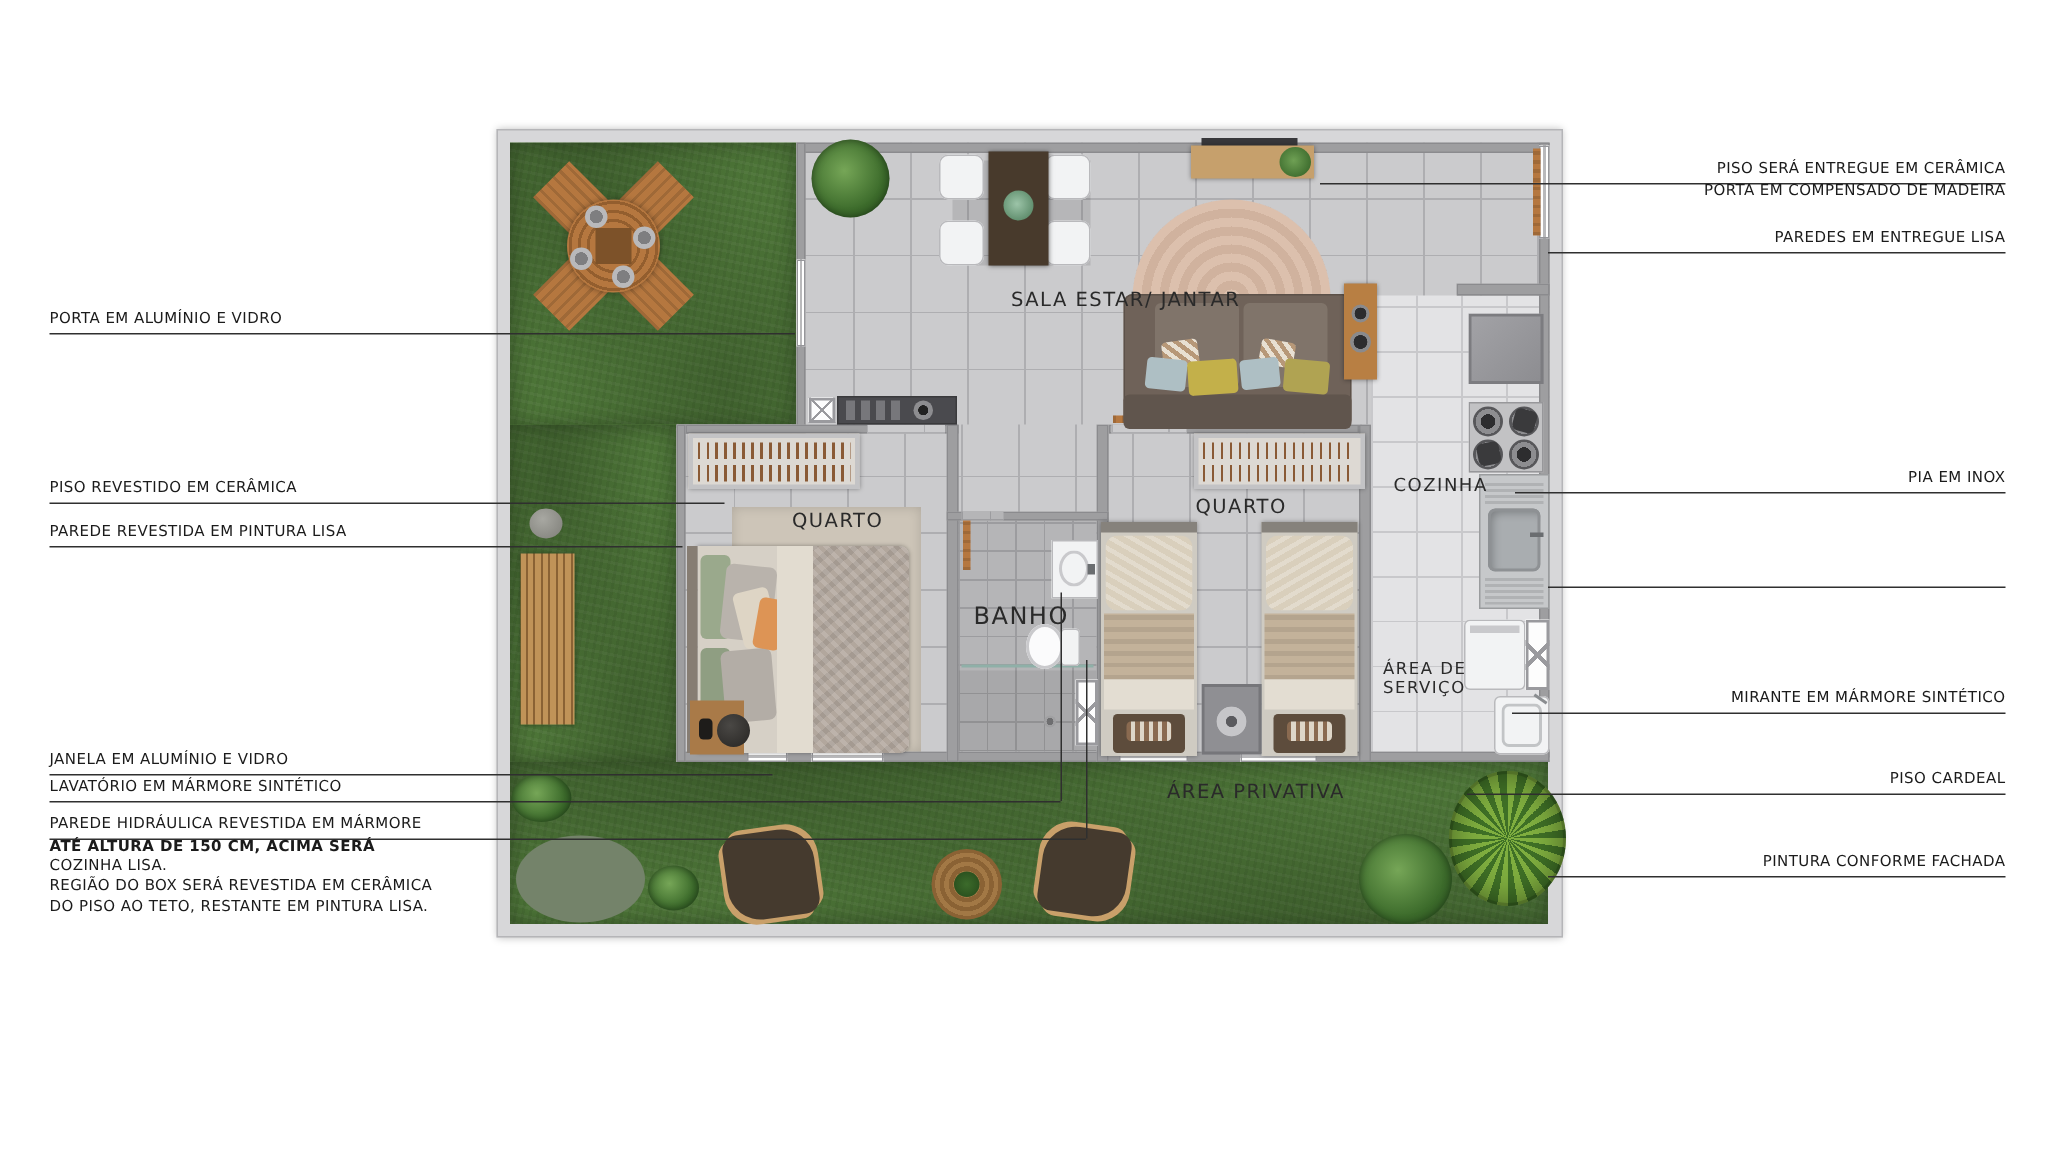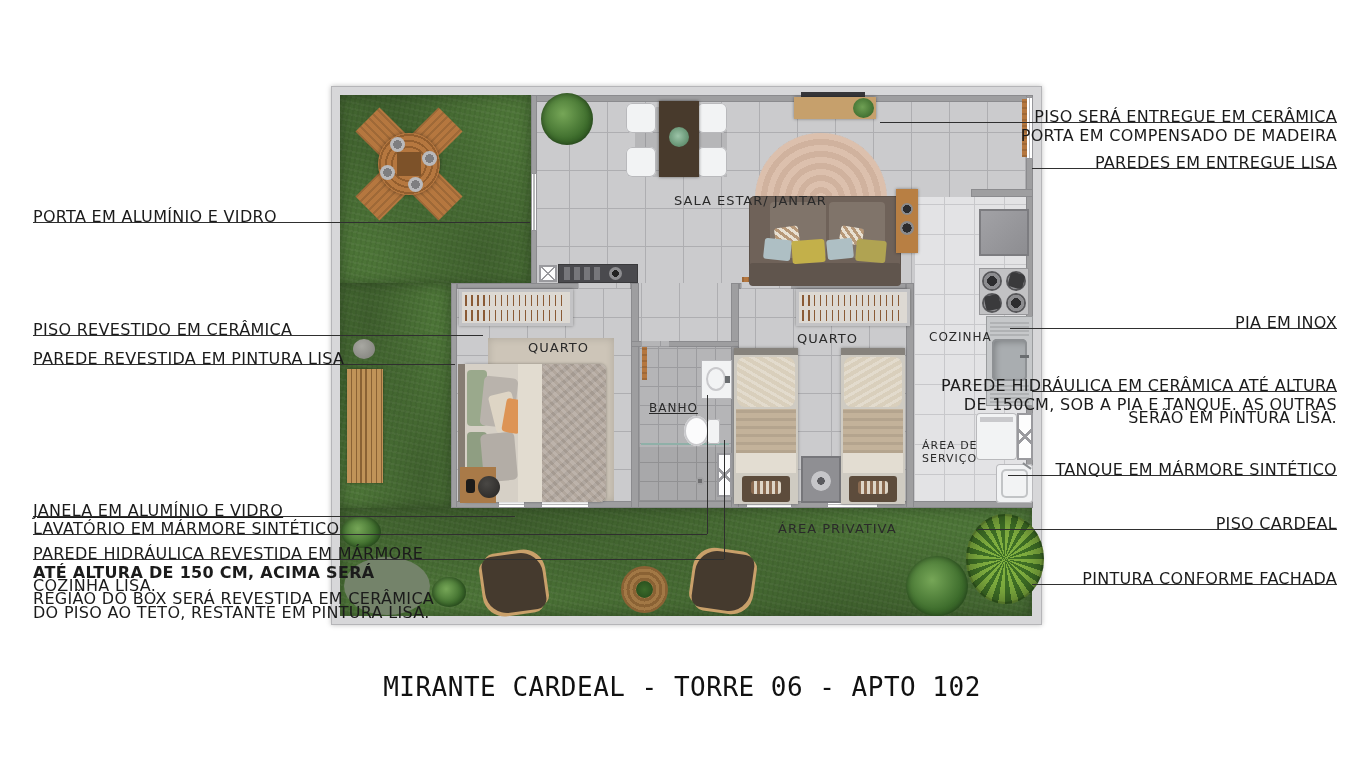--- a/index.html
+++ b/index.html
@@ -50,21 +50,21 @@
       radial-gradient(circle at 82% 55%,#e6e6de 0 5px,transparent 6px),
       radial-gradient(circle at 62% 50%,#efefe7 0 6px,transparent 7px),
       radial-gradient(circle at 35% 52%,#e4e4dc 0 6px,transparent 7px),
       radial-gradient(circle at 18% 68%,#ebebe3 0 5px,transparent 6px),
       radial-gradient(circle at 48% 78%,#e7e7df 0 6px,transparent 7px),
       radial-gradient(circle at 75% 80%,#e1e1d9 0 5px,transparent 6px);}
   .burner{border-radius:50%;background:radial-gradient(circle,#2d2d2f 34%,#8d8d90 35% 58%,#57575a 59%);}
   .room-label{font-size:13px;letter-spacing:1px;color:#2a2a2a;z-index:7;white-space:nowrap;}
   
   .leader{position:absolute;background:#2f2f2f;z-index:10;}
-  .callout{position:absolute;font-size:16px;letter-spacing:.3px;color:#1b1b1b;z-index:11;white-space:nowrap;}
+  .callout{position:absolute;font-size:10px;letter-spacing:.3px;color:#1b1b1b;z-index:11;white-space:nowrap;}
   .callout.right{text-align:right;}
   .callout .xtra{display:block;line-height:13.2px;}
   .title{position:absolute;left:50%;transform:translateX(-50%);top:672px;
          font-family:"DejaVu Sans Mono","Liberation Mono",monospace;
          font-size:26px;letter-spacing:.5px;color:#111;white-space:nowrap;z-index:11;}
 </style>
 </head>
 <body>
 
 <div class="canvas">
@@ -226,22 +226,22 @@
     <div class="furn" style="left:152px;top:467px;width:60px;height:58px;border-radius:10px 22px 10px 22px;background:#453a2e;box-shadow:-3px 3px 0 #c9a06a, 3px -3px 0 #c9a06a;transform:rotate(-8deg);z-index:5;"></div>
     <div class="furn" style="left:289px;top:479px;width:47px;height:47px;border-radius:50%;background:repeating-radial-gradient(circle,#a27845 0 3px,#8a6234 3px 6px);z-index:5;"></div>
     <div class="furn" style="left:304px;top:494px;width:17px;height:17px;border-radius:50%;background:radial-gradient(circle,#3c6b2b,#24481a);z-index:5;"></div>
     <div class="furn" style="left:362px;top:465px;width:58px;height:58px;border-radius:22px 10px 22px 10px;background:#453a2e;box-shadow:3px 3px 0 #c9a06a, -3px -3px 0 #c9a06a;transform:rotate(8deg);z-index:5;"></div>
     <div class="plant" style="left:574px;top:469px;width:62px;height:60px;"></div>
     <div class="palm" style="left:634px;top:427px;width:78px;height:90px;"></div>
 
     <span class="room-label" style="left:342px;top:106px;">SALA ESTAR/ JANTAR</span>
     <span class="room-label" style="left:196px;top:253px;">QUARTO</span>
     <span class="room-label" style="left:465px;top:244px;">QUARTO</span>
-    <span class="room-label" style="left:317px;top:314px;font-size:12px;text-decoration:underline;">BANHO</span>
-    <span class="room-label" style="left:597px;top:229px;font-size:12px;margin-top:14px;">COZINHA</span>
+    <span class="room-label" style="left:317px;top:314px;font-size:16px;">BANHO</span>
+    <span class="room-label" style="left:597px;top:229px;font-size:12px;">COZINHA</span>
     <span class="room-label" style="left:590px;top:352px;font-size:11px;width:58px;white-space:normal;line-height:13px;">ÁREA DE SERVIÇO</span>
     <span class="room-label" style="left:446px;top:434px;">ÁREA PRIVATIVA</span>
   </div>
 
   <div class="leader" style="left:33px;top:222px;width:497px;height:1px;"></div>
   <div class="leader" style="left:33px;top:335px;width:450px;height:1px;"></div>
   <div class="leader" style="left:33px;top:364px;width:422px;height:1px;"></div>
   <div class="leader" style="left:33px;top:516px;width:482px;height:1px;"></div>
   <div class="leader" style="left:33px;top:534px;width:674px;height:1px;"></div>
   <div class="leader" style="left:707px;top:395px;width:1px;height:139px;"></div>
@@ -257,21 +257,21 @@
 
   <div class="callout" style="left:33px;top:207px;">
     <span>PORTA EM ALUMÍNIO E VIDRO</span>
   </div>
   <div class="callout" style="left:33px;top:320px;">
     <span>PISO REVESTIDO EM CERÂMICA</span>
   </div>
   <div class="callout" style="left:33px;top:349px;">
     <span>PAREDE REVESTIDA EM PINTURA LISA</span>
   </div>
-  <div class="callout" style="left:33px;top:501px;text-decoration:underline;">
+  <div class="callout" style="left:33px;top:501px;">
     <span>JANELA EM ALUMÍNIO E VIDRO</span>
   </div>
   <div class="callout" style="left:33px;top:519px;">
     <span>LAVATÓRIO EM MÁRMORE SINTÉTICO</span>
   </div>
   <div class="callout" style="left:33px;top:544px;">
     <span>PAREDE HIDRÁULICA REVESTIDA EM MÁRMORE</span>
     <span class="xtra" style="margin-top:3px;font-weight:bold;">ATÉ ALTURA DE 150 CM, ACIMA SERÁ</span>
     <span class="xtra">COZINHA LISA.</span>
     <span class="xtra">REGIÃO DO BOX SERÁ REVESTIDA EM CERÂMICA</span>
@@ -281,29 +281,23 @@
   <div class="callout right" style="right:27px;top:107px;">
     <span>PISO SERÁ ENTREGUE EM CERÂMICA</span>
     <span class="xtra" style="margin-top:3px;">PORTA EM COMPENSADO DE MADEIRA</span>
   </div>
   <div class="callout right" style="right:27px;top:153px;">
     <span>PAREDES EM ENTREGUE LISA</span>
   </div>
   <div class="callout right" style="right:27px;top:313px;">
     <span>PIA EM INOX</span>
   </div>
-  <div class="callout right" style="right:27px;top:376px;">
-    <span>PAREDE HIDRÁULICA EM CERÂMICA ATÉ ALTURA</span>
-    <span class="xtra" style="margin-top:3px;">DE 150CM, SOB A PIA E TANQUE. AS OUTRAS</span>
-    <span class="xtra">SERÃO EM PINTURA LISA.</span>
-  </div>
   <div class="callout right" style="right:27px;top:460px;">
-    <span>TANQUE EM MÁRMORE SINTÉTICO</span>
+    <span>MIRANTE EM MÁRMORE SINTÉTICO</span>
   </div>
   <div class="callout right" style="right:27px;top:514px;">
     <span>PISO CARDEAL</span>
   </div>
   <div class="callout right" style="right:27px;top:569px;">
     <span>PINTURA CONFORME FACHADA</span>
   </div>
 
-  <div class="title">MIRANTE CARDEAL - TORRE 06 - APTO 102</div>
 </div>
 
 </body></html>

